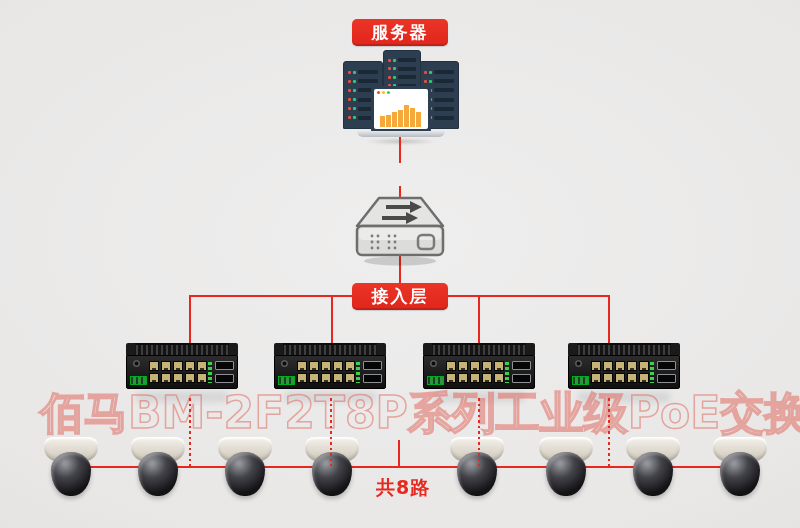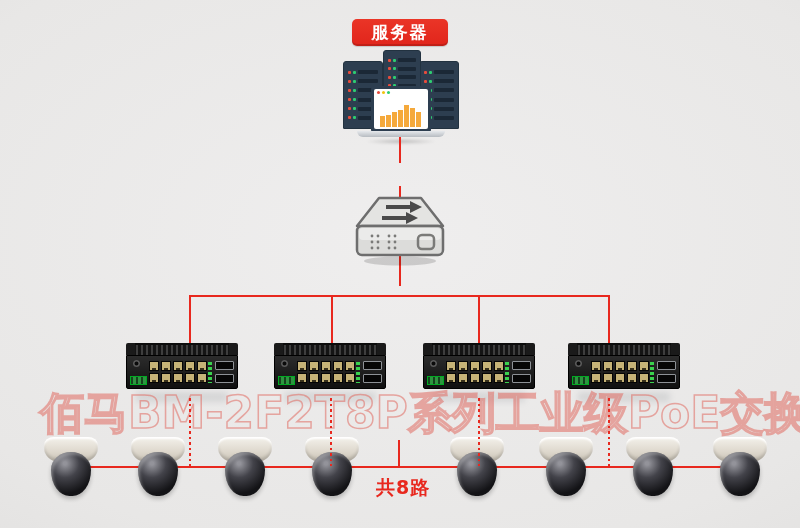--- a/index.html
+++ b/index.html
@@ -255,20 +255,21 @@
         <rect x="20" y="11" width="5" height="17" fill="#f5a93b"></rect>
         <rect x="26" y="6" width="5" height="22" fill="#f5a93b"></rect>
         <rect x="32" y="9" width="5" height="19" fill="#f5a93b"></rect>
         <rect x="38" y="13" width="5" height="15" fill="#f5a93b"></rect>
       </svg>
     </div>
   </div>
   <div id="monitor-base"></div>
 
   <div class="layer-label" id="label-server">服务器</div>
+  <div class="layer-label" id="label-access">接入层</div>
 
   <svg id="core-switch" width="96" height="74" viewBox="0 0 96 74">
     <ellipse cx="48" cy="68" rx="36" ry="4.5" fill="rgba(0,0,0,0.15)"></ellipse>
     <path d="M27,5 L69,5 L91,33 L5,33 Z" fill="#e4e4e2" stroke="#6e6e6e" stroke-width="2.5" stroke-linejoin="round"></path>
     <rect x="5" y="33" width="86" height="29" rx="5" fill="#dcdcda" stroke="#6e6e6e" stroke-width="2.5"></rect>
     <rect x="7" y="35" width="82" height="12" rx="4" fill="#efefee" opacity="0.8"></rect>
     <path d="M34,14 h24" stroke="#4a4a4a" stroke-width="4"></path>
     <polygon points="58,8 70,14 58,20" fill="#4a4a4a"></polygon>
     <path d="M30,25 h24" stroke="#4a4a4a" stroke-width="4"></path>
     <polygon points="54,19 66,25 54,31" fill="#4a4a4a"></polygon>

